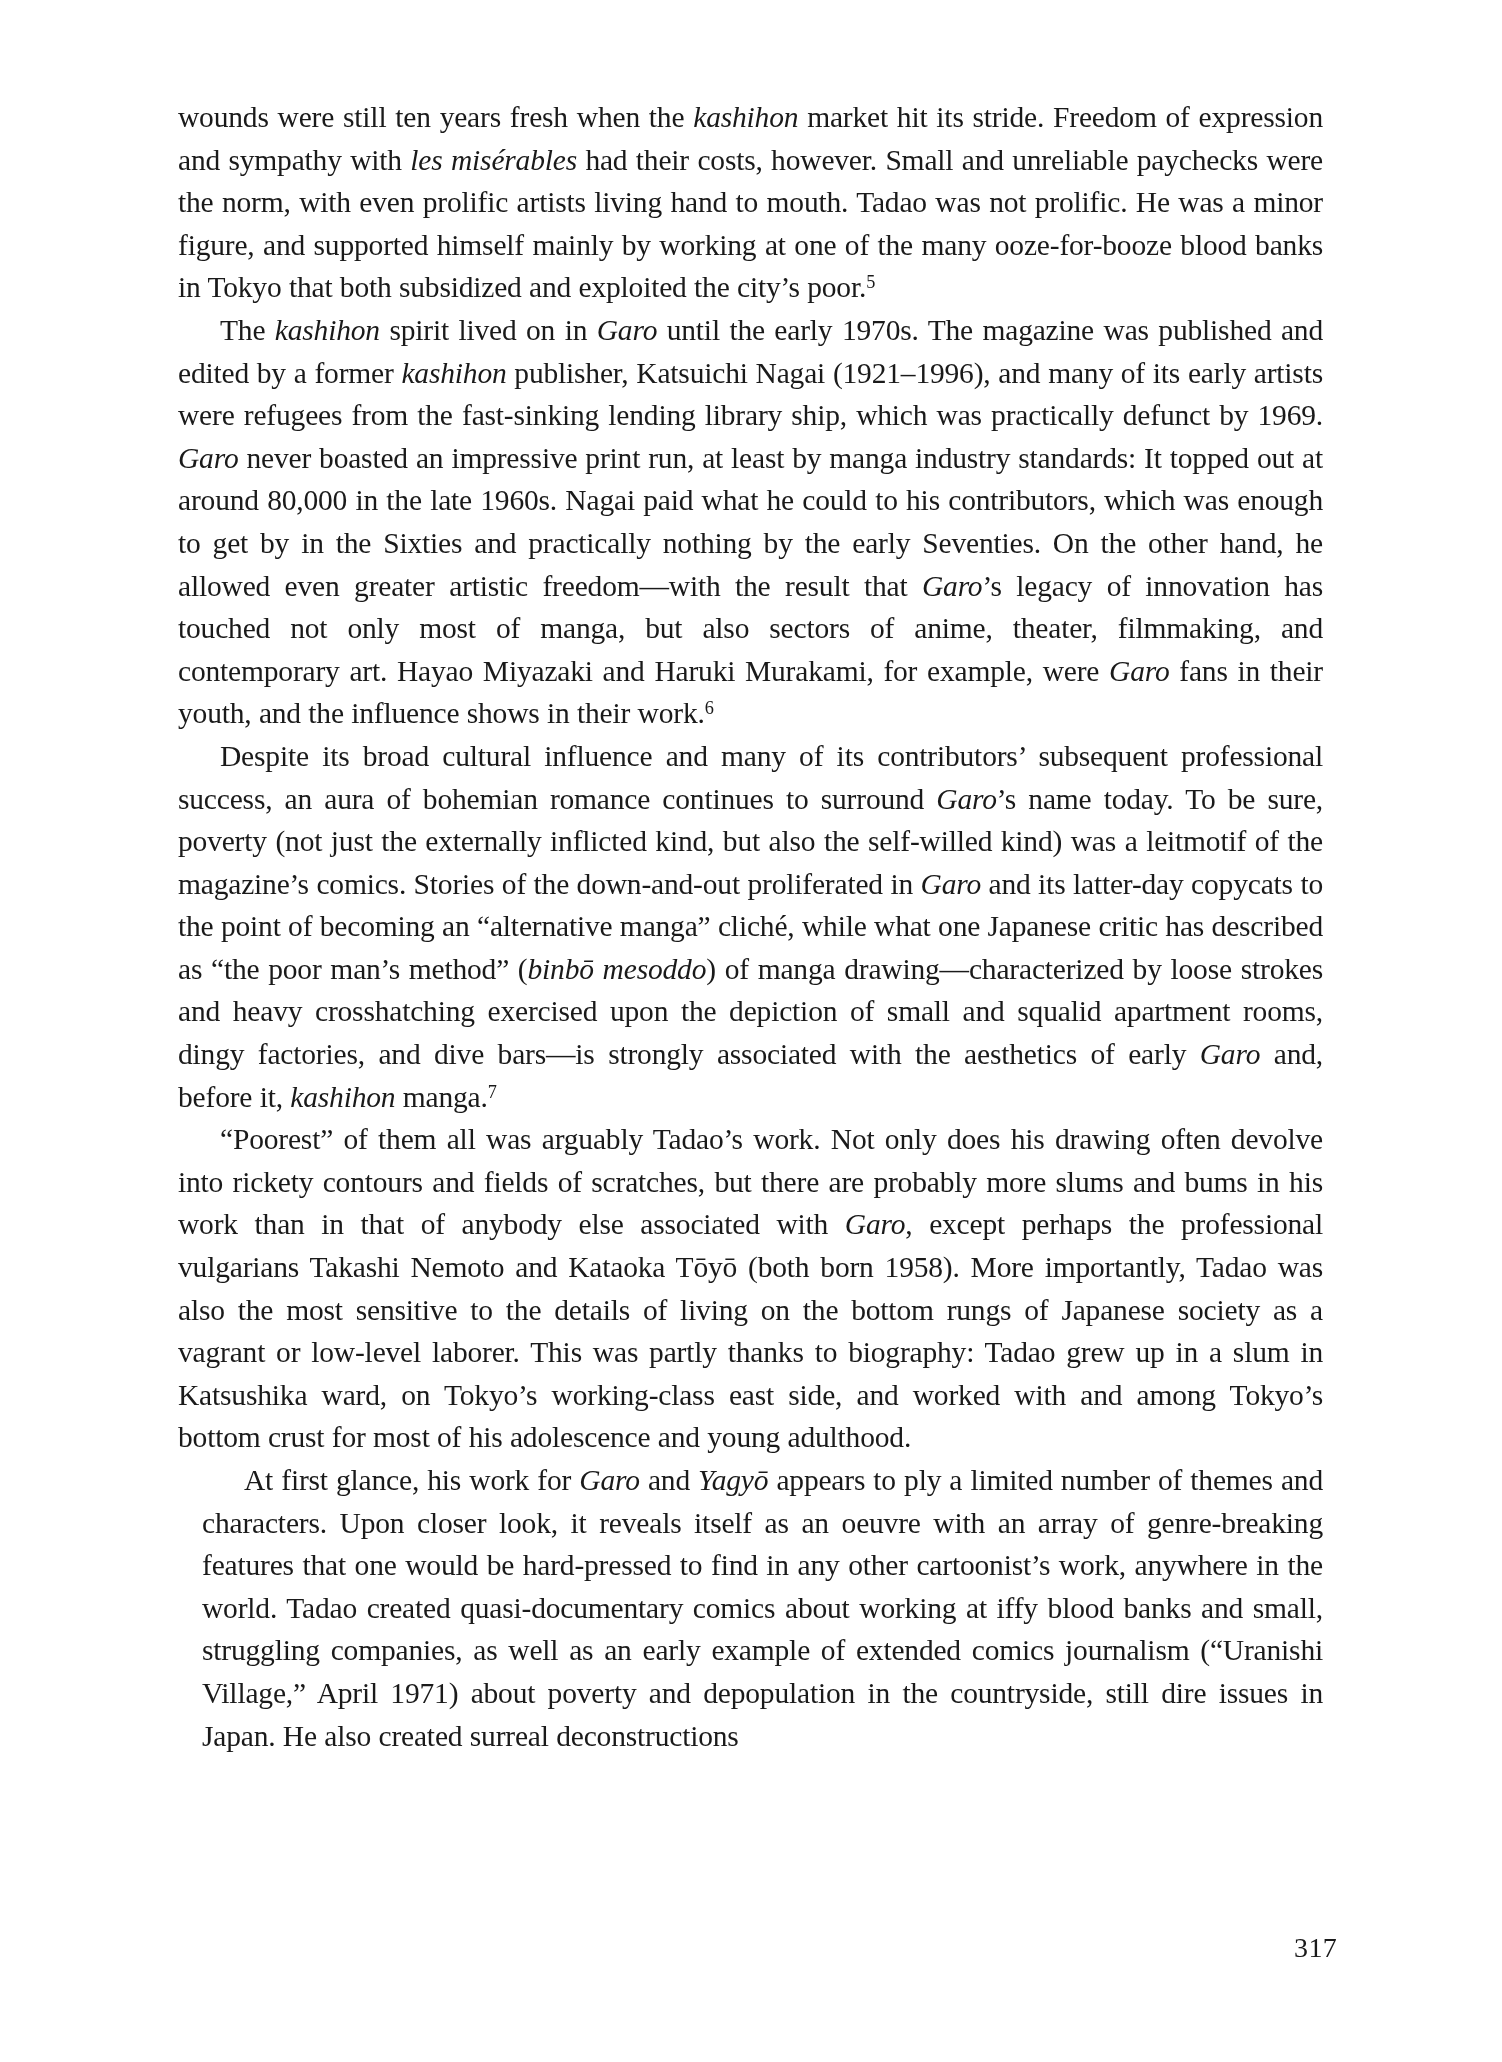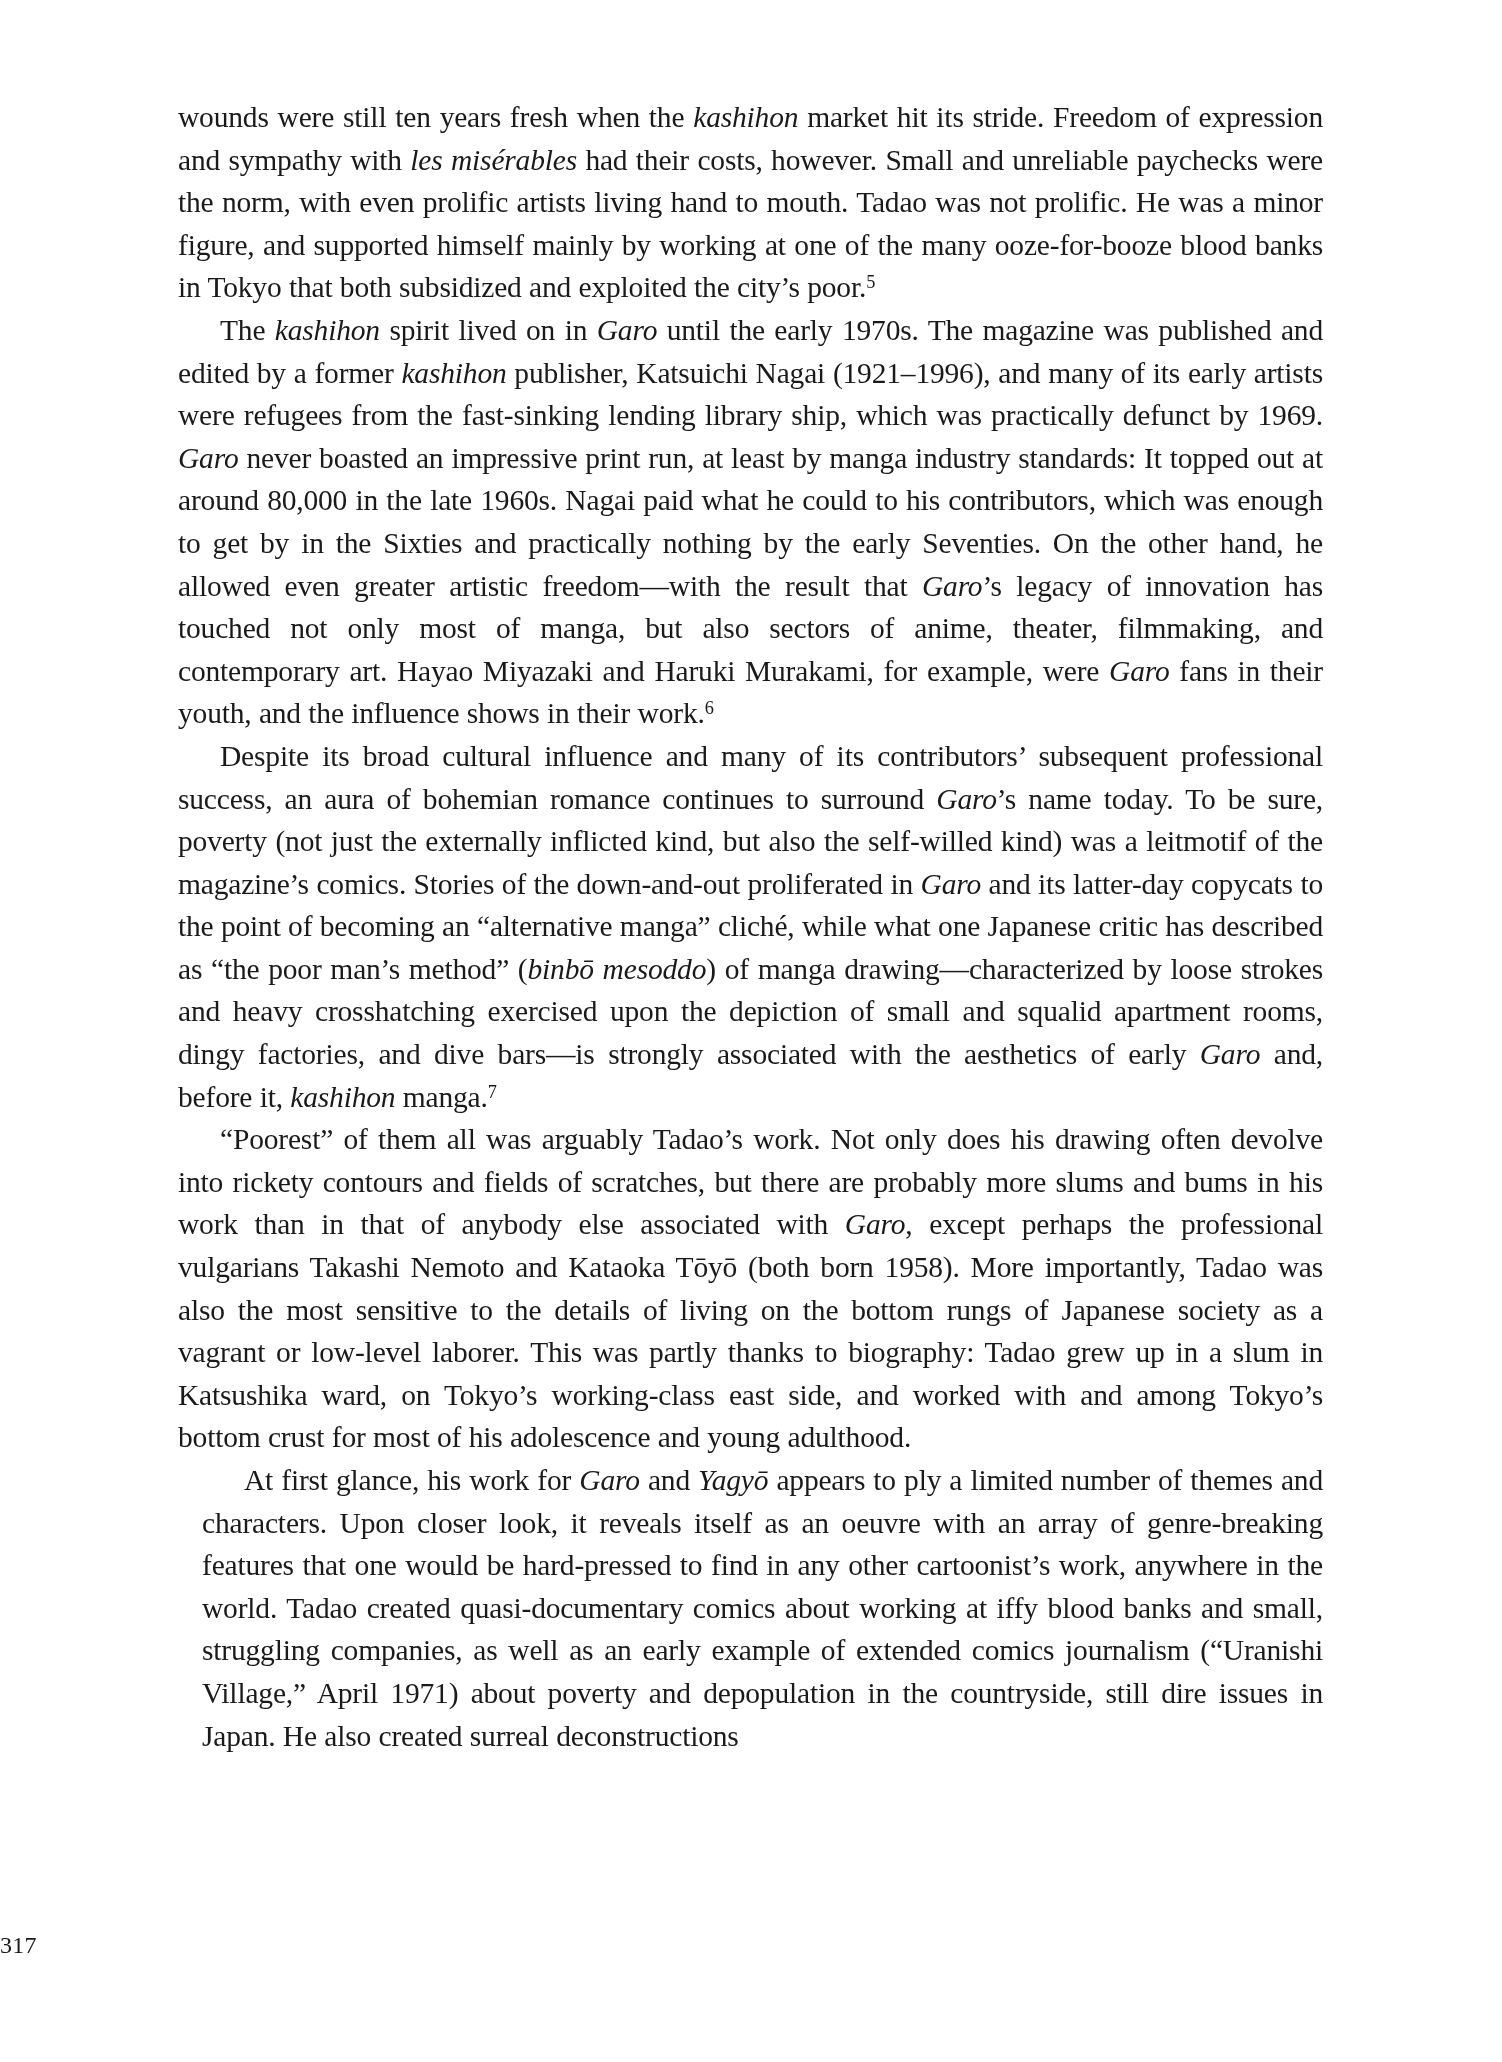--- a/index.html
+++ b/index.html
@@ -55,23 +55,23 @@
     font-size: 0.62em;
     vertical-align: 0.52em;
     line-height: 0;
     letter-spacing: 0;
   }
   .folio {
     position: absolute;
     top: 1932px;
     left: 0;
     width: 1337px;
-    text-align: left;
+    text-align: right;
     font-family: "Liberation Serif", "DejaVu Serif", serif;
-    font-size: 24px;
+    font-size: 28px;
     color: #1a1a1a;
     letter-spacing: 0.3px;
   }
 </style>
 </head>
 <body>
 
 <div class="page">
 
   <div class="text-block">

